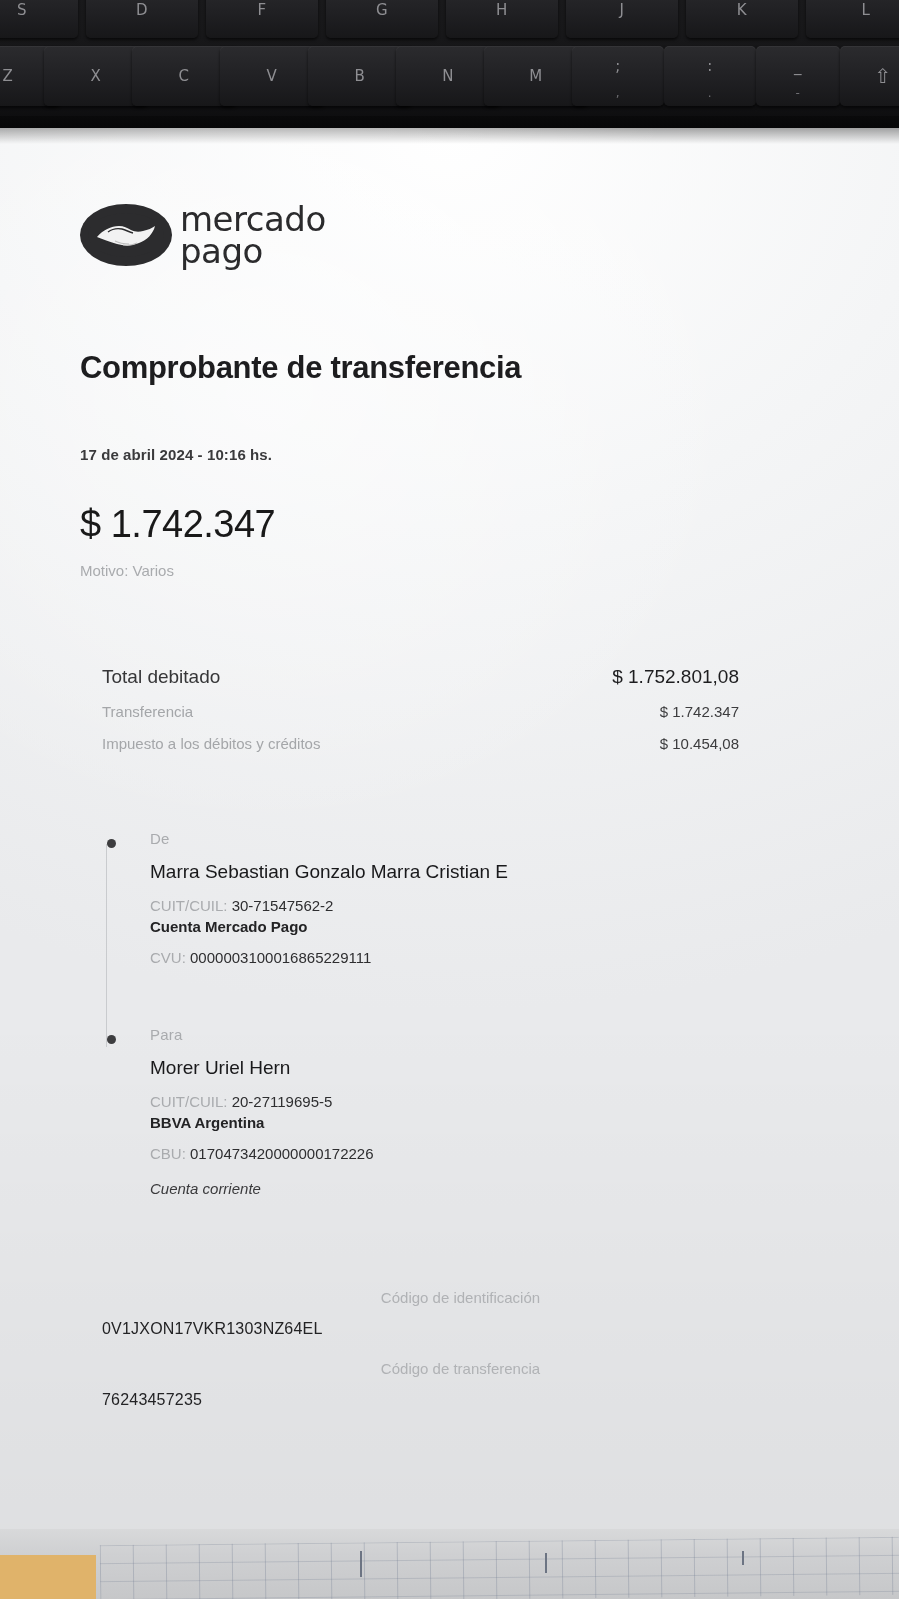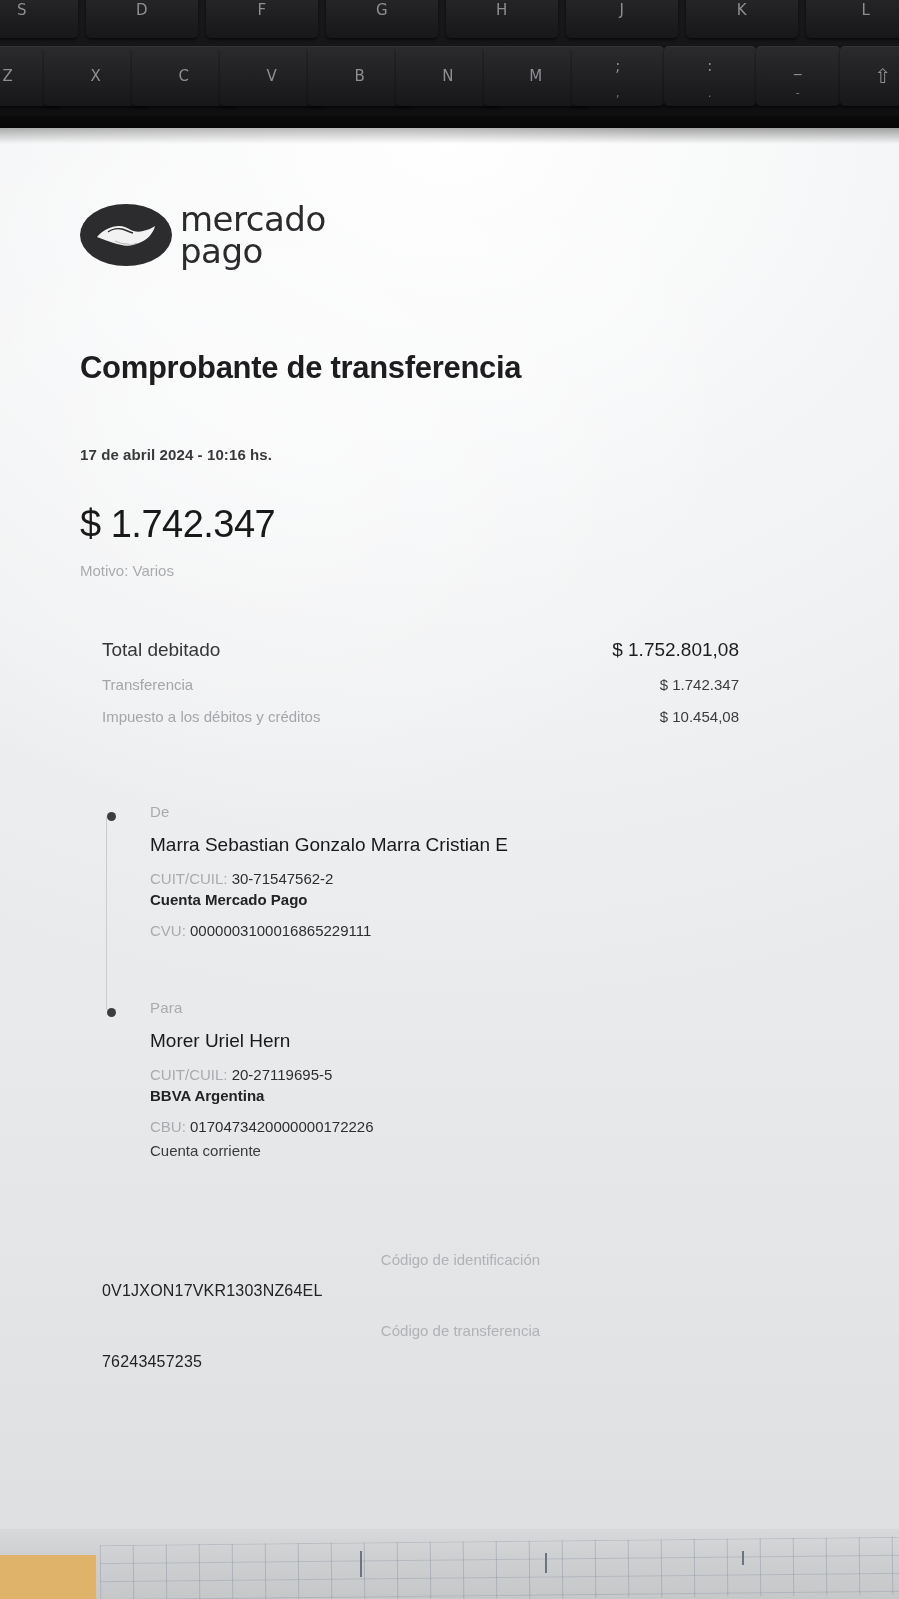--- a/index.html
+++ b/index.html
@@ -154,21 +154,21 @@
     letter-spacing: -0.5px;
   }
   .motive {
     margin-top: 16px;
     font-size: 15px;
     color: #a9abae;
   }
 
   
   .totals {
-    margin-top: 60px;
+    margin-top: 87px;
     padding-left: 22px;
   }
   .trow {
     display: flex;
     justify-content: space-between;
     align-items: baseline;
   }
   .trow + .trow { margin-top: 15px; }
   .trow.main .lbl { font-size: 19px; color: #363638; }
   .trow.main .val { font-size: 19px; color: #1d1d1f; }
@@ -208,23 +208,24 @@
     color: #2e2e30;
   }
   .kv .k { color: #a9abae; }
   .party-bank {
     margin-top: 4px;
     font-size: 15px;
     font-weight: bold;
     color: #232325;
   }
   .party-acct {
-    margin-top: 7px;
+    margin-top: 18px;
     font-size: 15px;
     color: #3a3a3c;
+    font-style: italic;
   }
   .connector {
     position: absolute;
     left: 26px;
     top: 14px;
     bottom: 150px;
     width: 1px;
     background: #c9cbce;
   }
 

